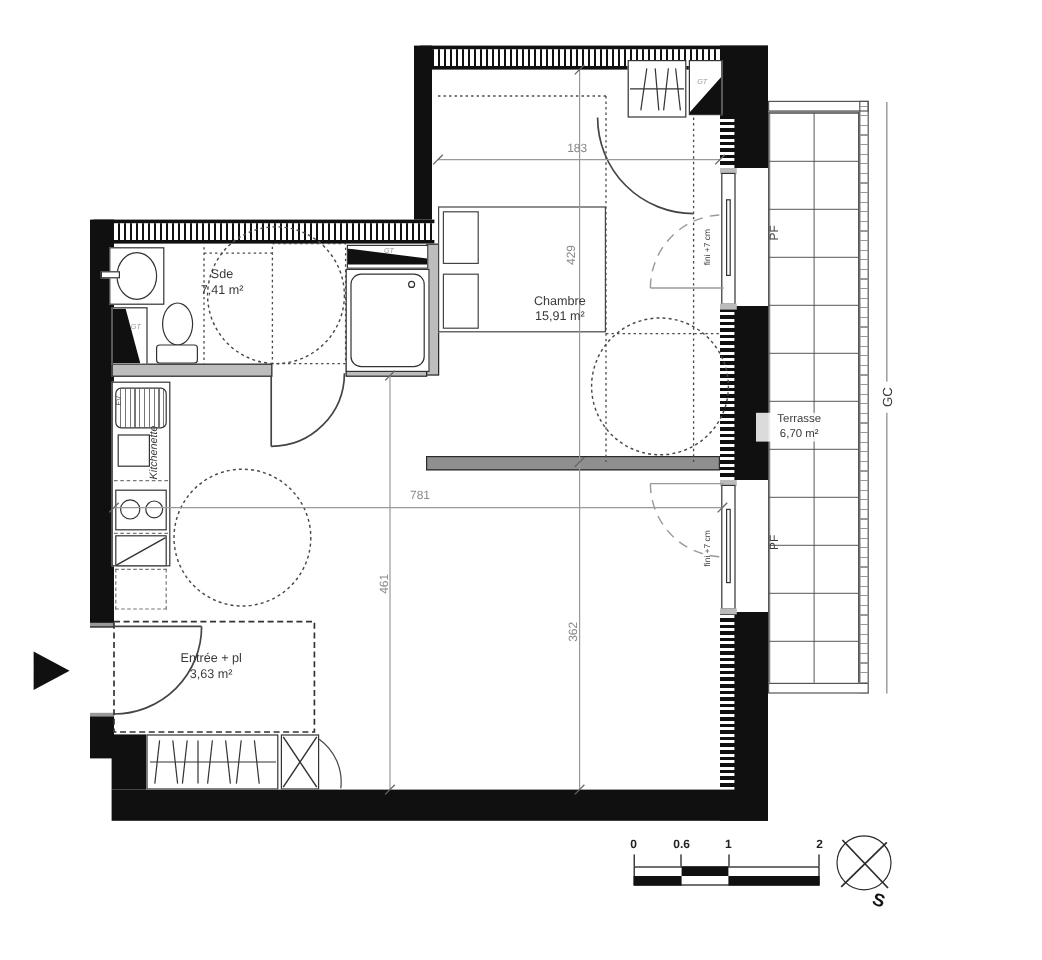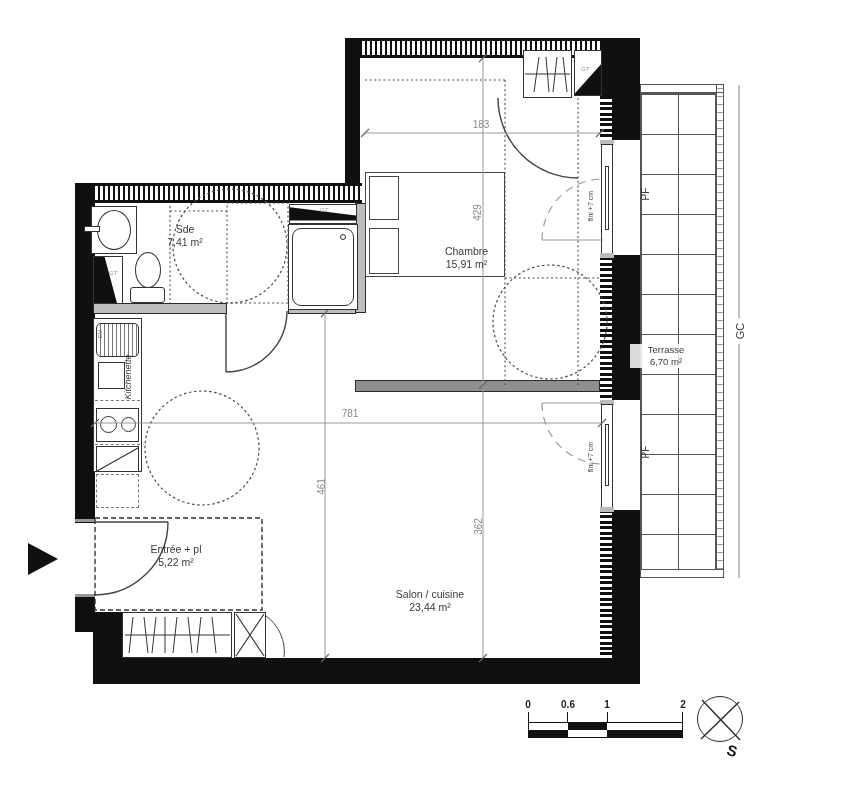--- a/index.html
+++ b/index.html
@@ -220,25 +220,21 @@
   <div class="label" style="left:424px;top:245px;width:85px">
     <div>Chambre</div>
     <div>15,91 m²</div>
   </div>
   <div class="label" style="left:630px;top:344px;width:72px;font-size:9.5px;background:rgba(255,255,255,.85)">
     <div>Terrasse</div>
     <div>6,70 m²</div>
   </div>
   <div class="label" style="left:128px;top:543px;width:96px">
     <div>Entrée + pl</div>
-    <div>5,22 m²</div>
-  </div>
-  <div class="label" style="left:372px;top:588px;width:116px">
-    <div>Salon / cuisine</div>
-    <div>23,44 m²</div>
+    <div>3,63 m²</div>
   </div>
 
   <div class="dim" style="left:459px;top:119px;width:44px">183</div>
   <div class="dim rot" style="left:457px;top:207px;width:40px">429</div>
   <div class="dim" style="left:328px;top:408px;width:44px">781</div>
   <div class="dim rot" style="left:301px;top:481px;width:40px">461</div>
   <div class="dim rot" style="left:458px;top:521px;width:40px">362</div>
 
   <div class="label rot" style="left:94px;top:371px;width:70px;height:12px;font-size:9px;font-style:italic">Kitchenette</div>
   <div class="label rot" style="left:635px;top:188px;width:22px;height:12px;font-size:10px">PF</div>

